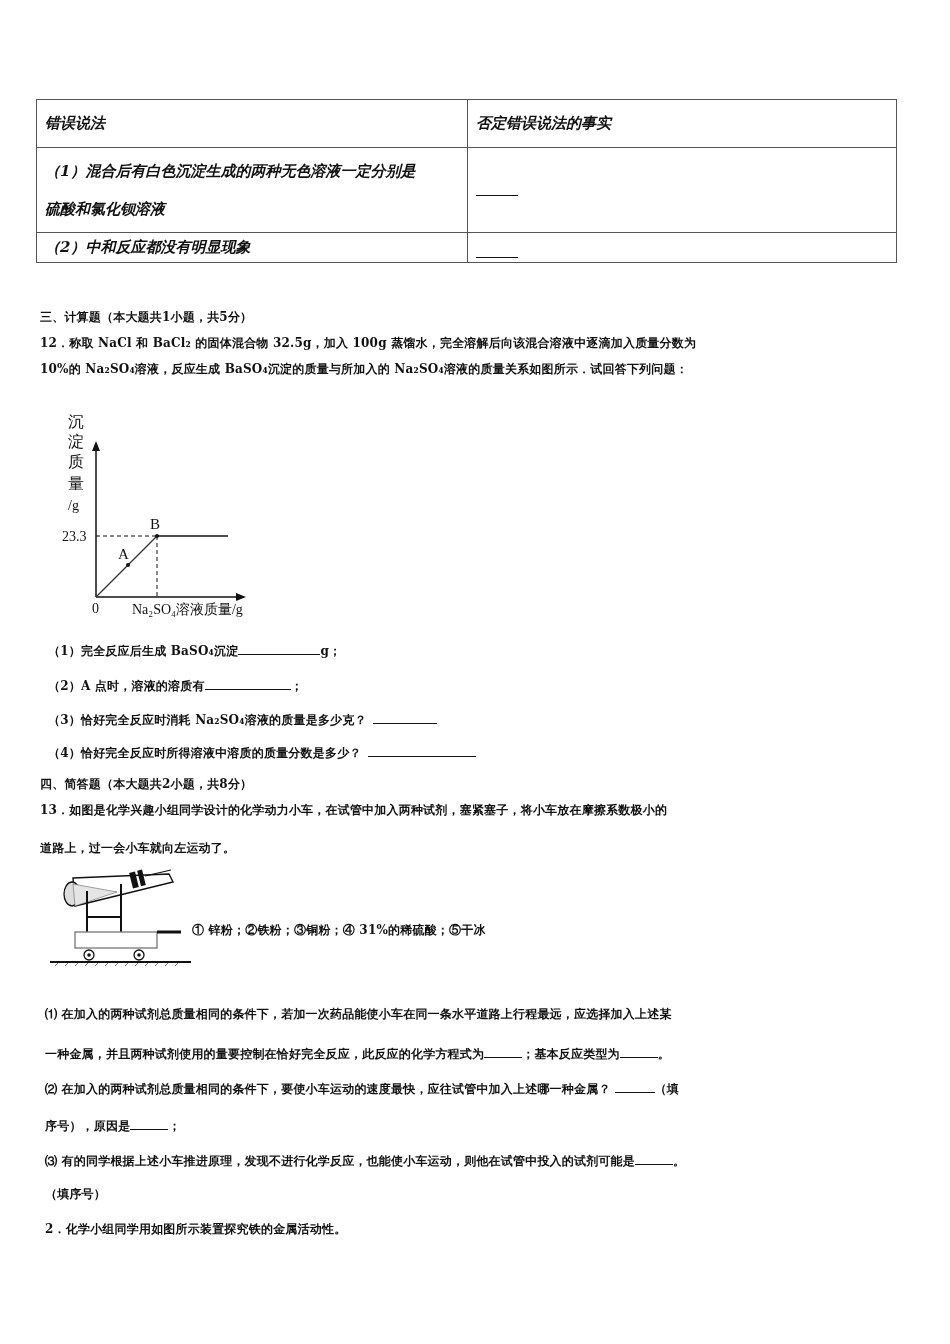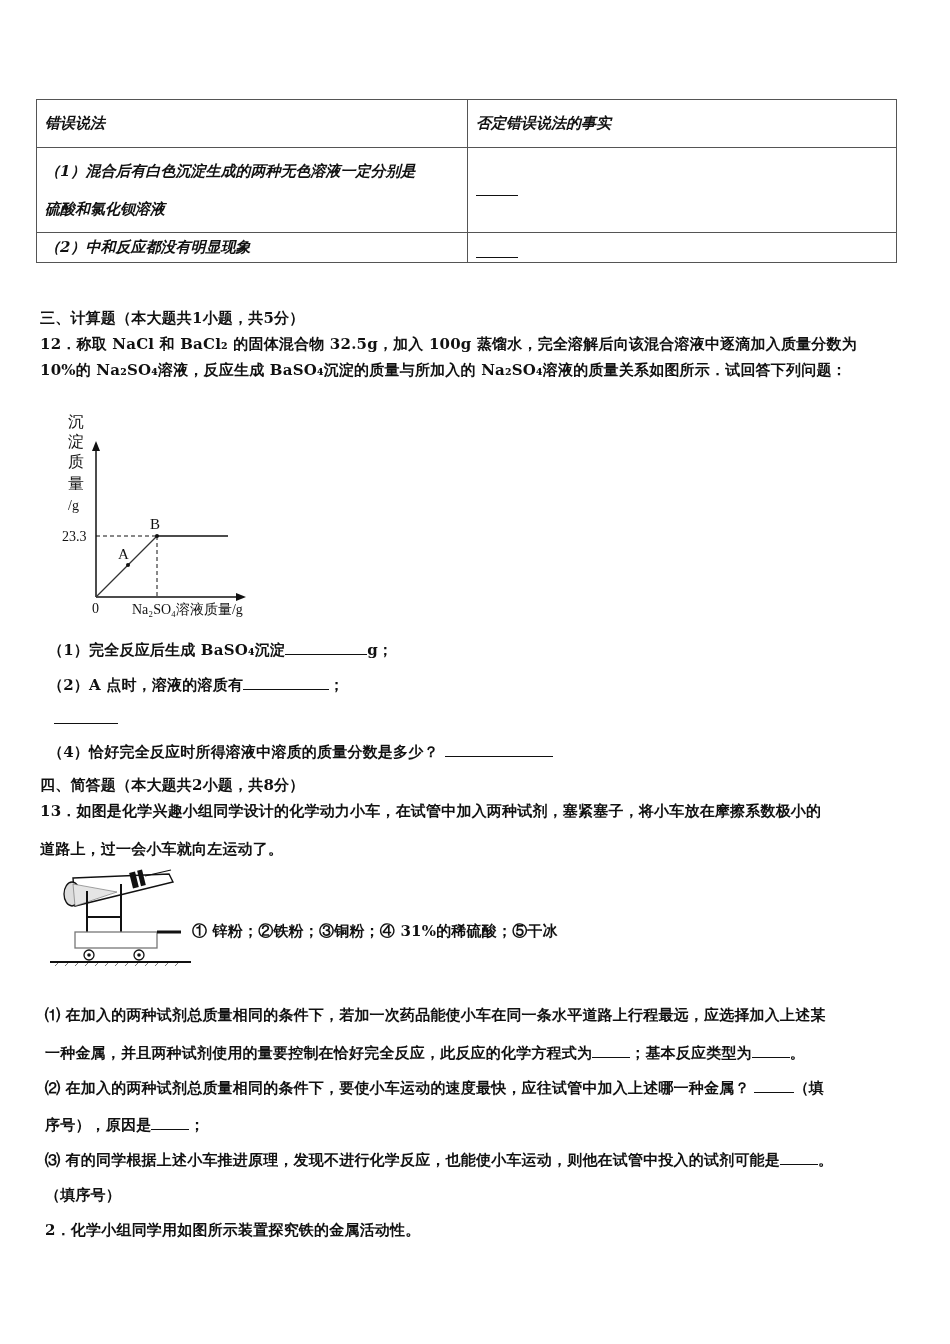--- a/index.html
+++ b/index.html
@@ -1,21 +1,21 @@
 <!DOCTYPE html>
 <html><head>
 <meta charset="utf-8">
 <style>
   html, body { margin: 0; padding: 0; background: #ffffff; }
   body {
     width: 950px; height: 1344px; position: relative; overflow: hidden;
     font-family: "DejaVu Serif", "Liberation Serif", serif;
     color: #111; font-weight: bold;
   }
-  .line { position: absolute; font-size: 15px; white-space: nowrap; letter-spacing: 0.2px; }
+  .line { position: absolute; font-size: 12px; white-space: nowrap; letter-spacing: 0.2px; }
   table.errtable {
     position: absolute; left: 36px; top: 99px; width: 861px;
     border-collapse: collapse; font-size: 15px;
   }
   table.errtable td {
     border: 1.5px solid #555; vertical-align: middle; padding: 0 8px; font-style: italic;
   }
   .blank { display: inline-block; border-bottom: 1.3px solid #111; height: 14px; vertical-align: baseline; }
   .chart { position: absolute; left: 40px; top: 405px; width: 260px; height: 225px; font-weight: normal; }
   .chart text { font-family: "Liberation Serif", "DejaVu Serif", serif; }
@@ -82,21 +82,21 @@
   <text x="92" y="209" font-size="14" fill="#111">Na₂SO₄溶液质量/g</text>
 </svg>
 
 <div class="line" style="left:48px;top:640px">
   <span>（1）完全反应后生成 BaSO₄沉淀</span><span class="blank" style="width:82px"></span><span>g；</span>
 </div>
 <div class="line" style="left:48px;top:675px">
   <span>（2）A 点时，溶液的溶质有</span><span class="blank" style="width:86px"></span><span>；</span>
 </div>
 <div class="line" style="left:48px;top:709px">
-  <span class="blank" style="width:64px;margin-left:6px"></span>
+  <span>（3）恰好完全反应时消耗 Na₂SO₄溶液的质量是多少克？</span><span class="blank" style="width:64px;margin-left:6px"></span>
 </div>
 <div class="line" style="left:48px;top:742px">
   <span>（4）恰好完全反应时所得溶液中溶质的质量分数是多少？</span><span class="blank" style="width:108px;margin-left:6px"></span>
 </div>
 
 <div class="line" style="left:40px;top:776px">四、简答题（本大题共2小题，共8分）</div>
 <div class="line" style="left:40px;top:802px">13．如图是化学兴趣小组同学设计的化学动力小车，在试管中加入两种试剂，塞紧塞子，将小车放在摩擦系数极小的</div>
 <div class="line" style="left:40px;top:840px">道路上，过一会小车就向左运动了。</div>
 
 <svg class="car" viewBox="0 0 150 104">

